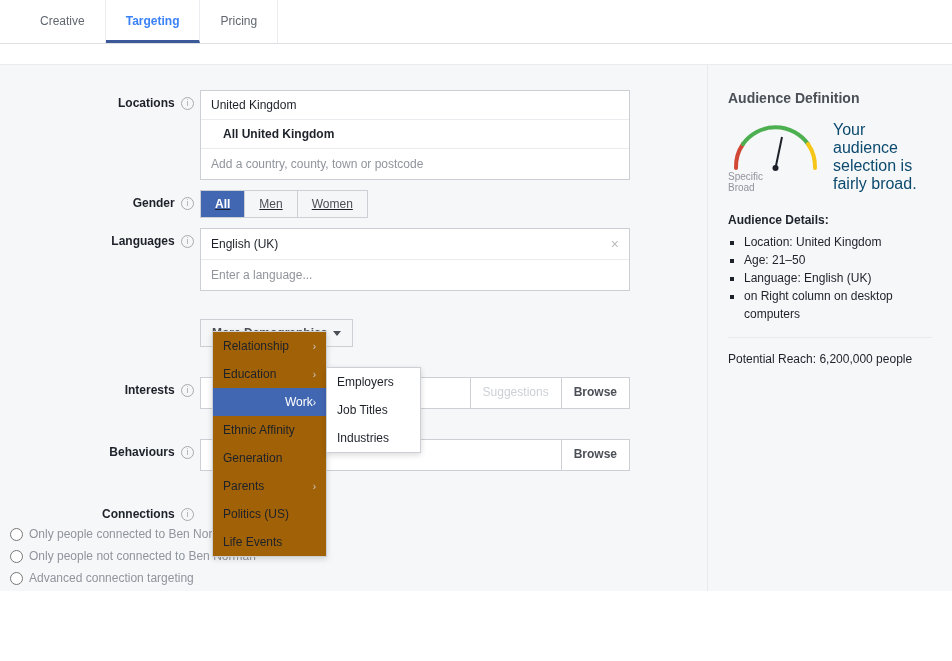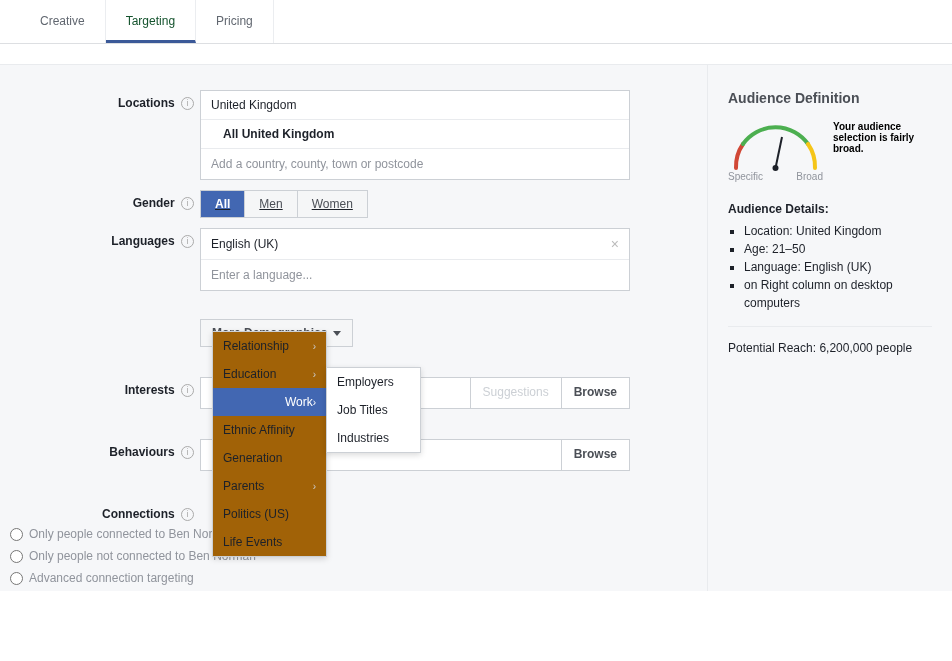--- a/index.html
+++ b/index.html
@@ -1,20 +1,20 @@
 <!DOCTYPE html>
 <html><head>
 <meta charset="utf-8">
 <style>
   * { box-sizing: border-box; margin: 0; padding: 0; }
   body { font-family: Helvetica, Arial, sans-serif; font-size: 12px; color: #1d2129; background: #fff; }
   .page { width: 952px; height: 591px; }
   .tabs { display: flex; border-bottom: 1px solid #dddfe2; padding-left: 20px; }
   .tab { padding: 14px 20px 12px; color: #616770; cursor: pointer; border-right: 1px solid #ebedf0; }
-  .tab.active { color: #14532d; font-weight: normal; border-bottom: 3px solid #3b5998; }
+  .tab.active { color: #3b82f6; font-weight: bold; border-bottom: 3px solid #3b5998; }
   .content-wrap { display: flex; background: #f6f7f9; border-top: 1px solid #e9ebee; margin-top: 20px; }
   .main-col { flex: 1; padding: 25px 20px 25px 10px; }
   .side-col { width: 245px; padding: 25px 20px; border-left: 1px solid #e9ebee; background: #f6f7f9; }
   .form-row { display: flex; align-items: flex-start; margin-bottom: 10px; position: relative; }
   .form-label { width: 190px; text-align: right; padding-right: 6px; padding-top: 6px; color: #1d2129; font-weight: bold; }
   .form-label .info { display:inline-block; width: 13px; height: 13px; border:1px solid #aaa; border-radius:50%; color:#aaa; font-size:9px; line-height:11px; text-align:center; font-weight:normal; margin-left:3px; vertical-align:middle; }
   .field { flex: 1; max-width: 430px; }
   .box { background:#fff; border:1px solid #ccd0d5; }
   .box-line { padding: 7px 10px; border-bottom:1px solid #e9ebee; font-size:12px; color:#1d2129; }
   .box-line.bold { font-weight:bold; padding-left: 22px; }
@@ -38,22 +38,22 @@
   .dropdown2 { position:absolute; left:316px; top:66px; width:95px; background:#fff; border:1px solid #ccd0d5; box-shadow:0 2px 6px rgba(0,0,0,0.15); z-index:11; }
   .interest-box { display:flex; background:#fff; border:1px solid #ccd0d5; }
   .interest-box input { flex:1; border:none; padding:8px 10px; font-size:12px; outline:none; }
   .ib-btn { padding:7px 12px; border-left:1px solid #ccd0d5; font-size:12px; color:#ccd0d5; background:#fff; }
   .ib-btn.browse { color:#4b4f56; font-weight:bold; cursor:pointer; }
   .radio-list { padding-top:2px; }
   .radio-row { display:flex; align-items:center; gap:6px; padding:4px 0; color:#90949c; font-size:12px; }
   .radio-row input { accent-color:#999; }
   .side-title { font-size:14px; font-weight:bold; color:#4b4f56; margin-bottom:15px; }
   .gauge-row { display:flex; align-items:flex-start; gap:10px; margin-bottom:20px; }
-  .gauge-text { font-size:10px; color:#000000; flex:1;font-weight:bold; }
-  .gauge-labels { display:flex; justify-content:space-between; font-size:10px; color:#90949c; width:95px; margin-top:-2px; }
+  .gauge-text { font-size:16px; color:#0c4a6e; flex:1; }
+  .gauge-labels { display:flex; justify-content:space-between; font-size:10px; color:#90949c; width:95px; margin-top:-2px;flex-direction:column; }
   .aud-sub { font-weight:bold; font-size:12px; color:#1d2129; margin-bottom:6px; }
   .aud-list { list-style:square; padding-left:16px; font-size:12px; color:#1d2129; line-height:1.5; }
   .divider { border-top:1px solid #e9ebee; margin:14px 0; }
   .reach { font-size:12px; color:#1d2129; }
   svg.gauge { display:block; }
 </style>
 </head>
 <body>
 
 <div class="page">

